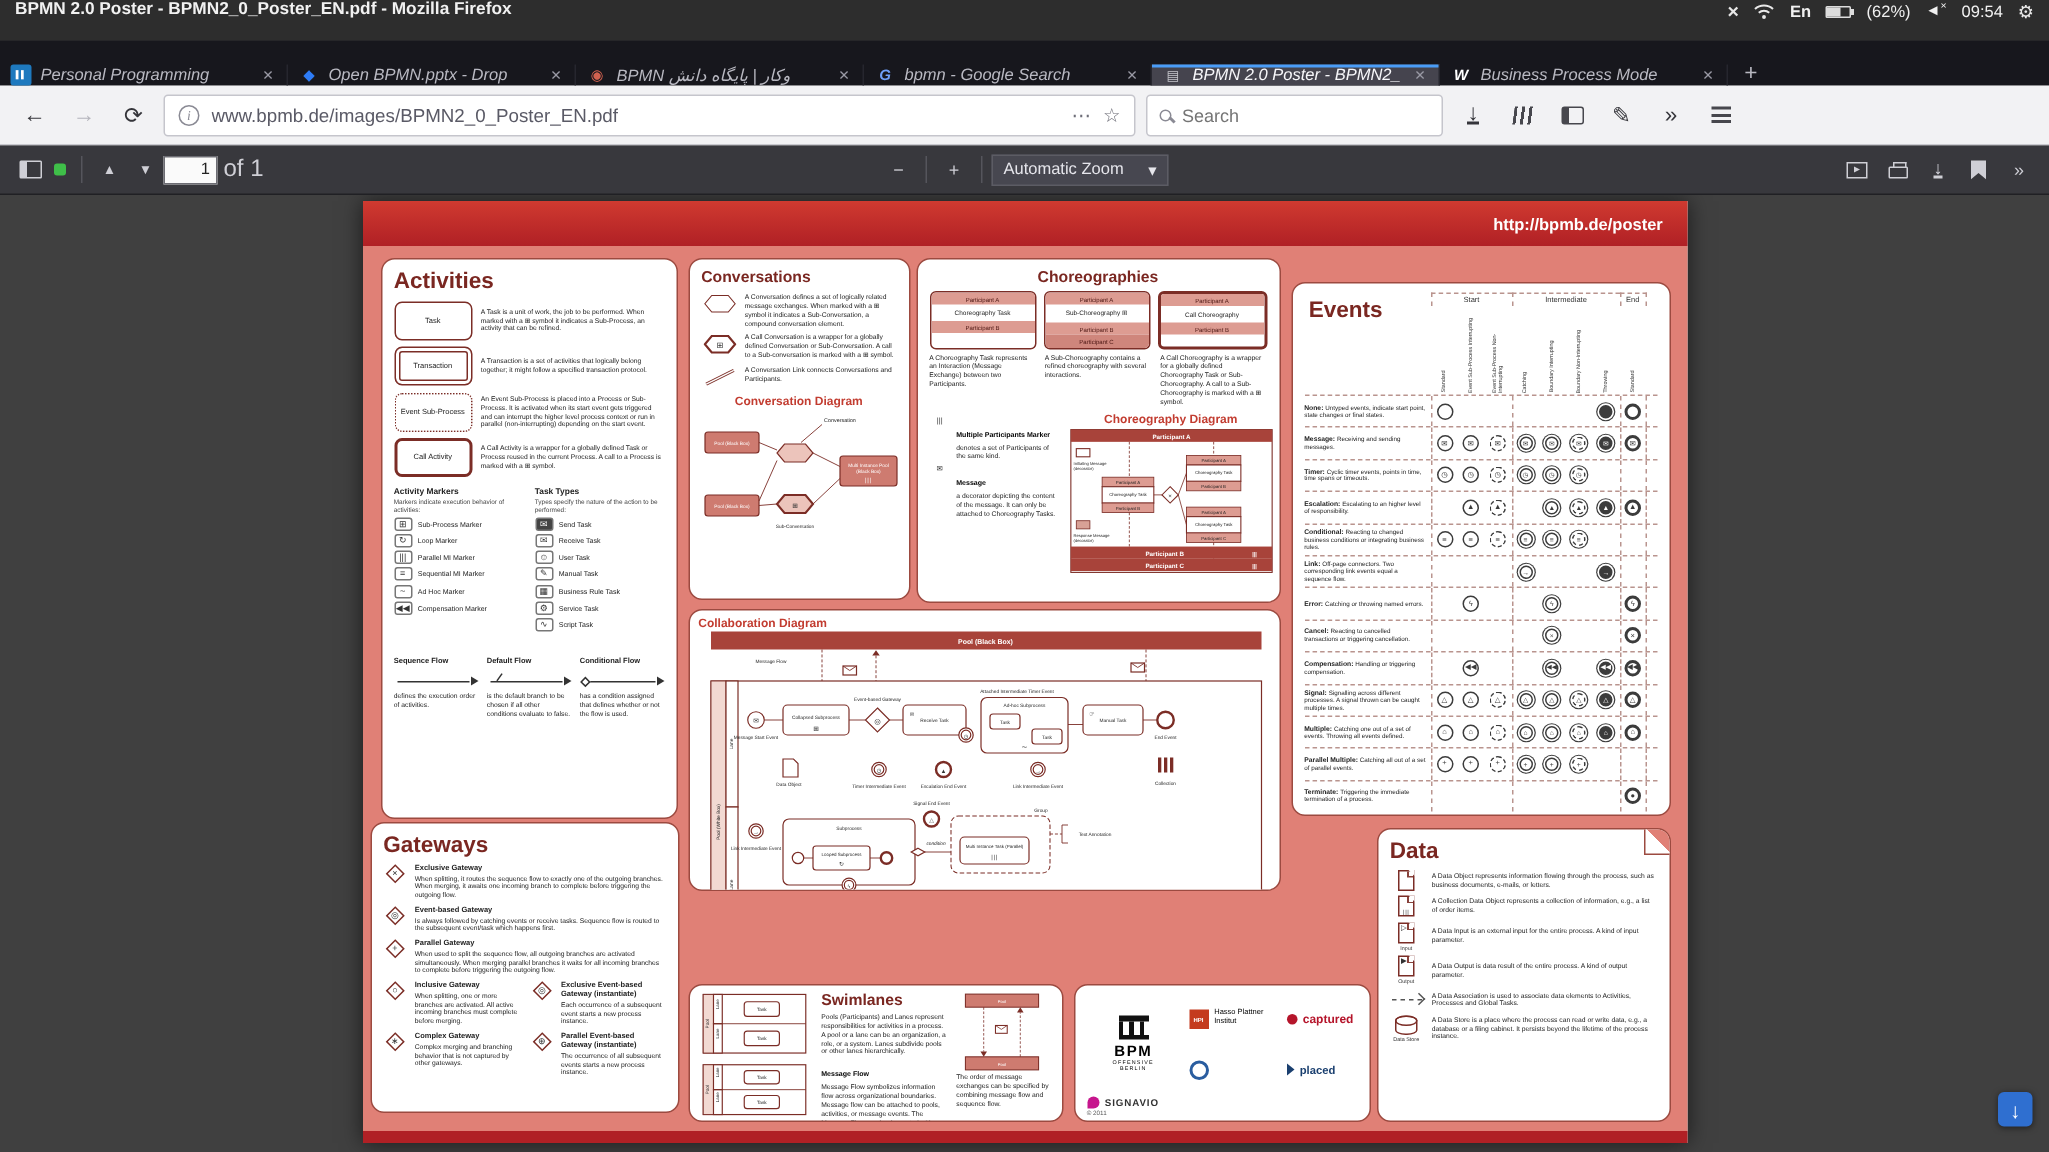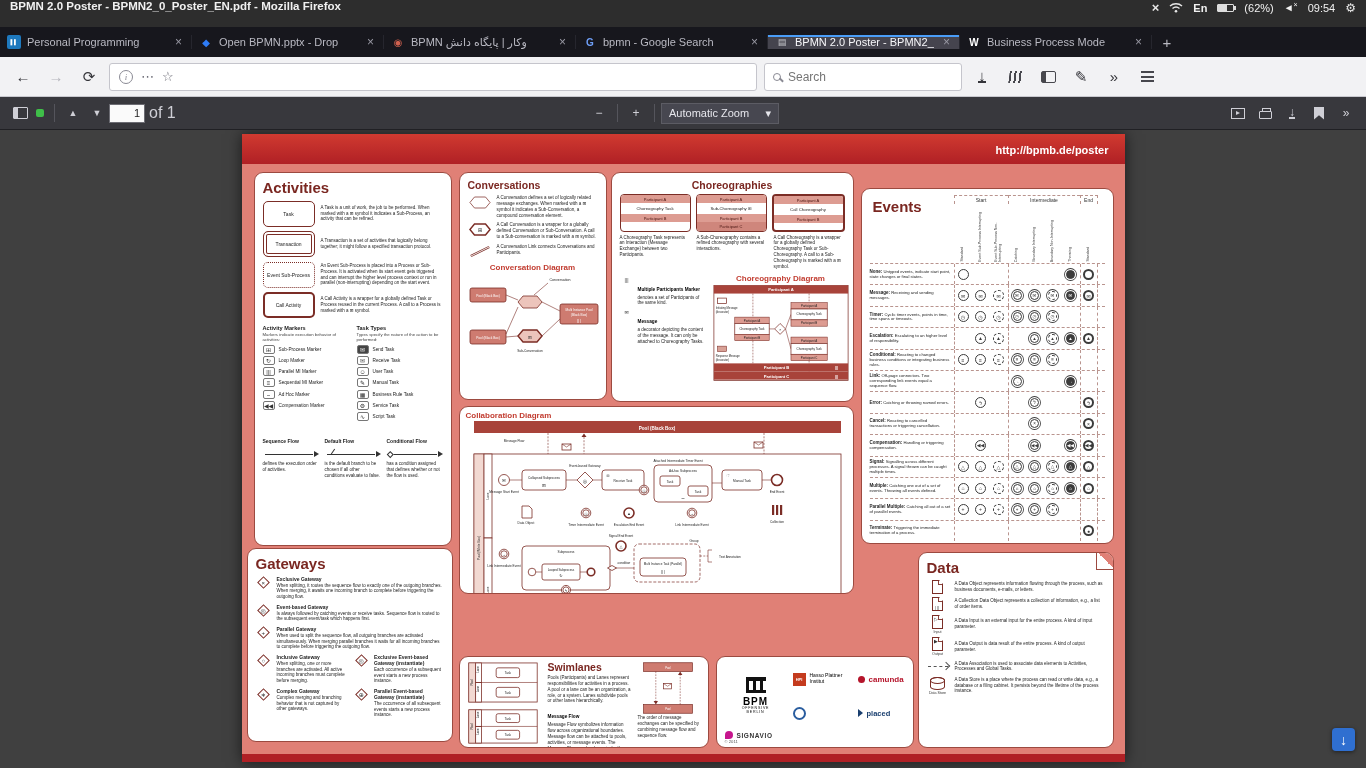--- a/index.html
+++ b/index.html
@@ -7,21 +7,21 @@
 
 .sysbar{height:27px;background:#2d2d2d;display:flex;align-items:flex-start;padding:0 10px;color:#f1f1f1;}
 .systitle{font-size:11.5px;font-weight:bold;}
 .sysright{margin-left:auto;display:flex;align-items:center;gap:10px;font-size:11px;}
 .sysico{color:#e8e8e8;font-size:12px;display:flex;align-items:center;}
 .batt{width:17px;height:8px;border:1px solid #ddd;border-radius:1px;position:relative;display:inline-block;}
 .batt::after{content:"";position:absolute;right:-3px;top:1.5px;width:2px;height:4px;background:#ddd;}
 .batt i{display:block;height:100%;width:60%;background:#ddd;}
 .spk{position:relative;font-size:10px;}
 
-.tabbar{height:30px;background:#17171d;display:flex;align-items:center;}
+.tabbar{height:30px;background:#17171d;display:flex;align-items:flex-end;font-style:italic;}
 .tab{width:192px;display:flex;align-items:center;gap:6px;padding:0 7px;border-right:1px solid #26262e;color:#b9b9c2;font-size:11px;position:relative;cursor:default;}
 .tab.active{background:#45444e;color:#f7f7fa;}
 .tab.active::before{content:"";position:absolute;top:0;left:0;right:0;height:2px;background:#4a9df8;}
 .tlabel{white-space:nowrap;overflow:hidden;flex:1;}
 .tclose{font-size:12px;color:#9a9aa5;padding:0 2px;}
 .fav{width:14px;height:14px;border-radius:2px;display:flex;align-items:center;justify-content:center;font-weight:bold;flex:0 0 14px;font-size:9px;}
 .newtab{width:30px;display:flex;align-items:center;justify-content:center;color:#b9b9c2;font-size:15px;}
 
 .navbar{height:40px;background:#f2f2f4;display:flex;align-items:center;gap:7px;padding:0 10px;border-bottom:1px solid #c9c9cf;}
 .nbtn{width:26px;height:26px;display:flex;align-items:center;justify-content:center;font-size:15px;color:#35353a;border-radius:3px;}
@@ -243,20 +243,21 @@
     </div>
   <div class="newtab">+</div>
 </div>
 
 <div class="navbar">
   <span class="nbtn">←</span>
   <span class="nbtn dis">→</span>
   <span class="nbtn">⟳</span>
   <div class="urlbar">
     <span class="iicon">i</span>
+    <input readonly="" value="www.bpmb.de/images/BPMN2_0_Poster_EN.pdf" style="">
     <span class="urlic">⋯</span>
     <span class="urlic">☆</span>
   </div>
   <div class="searchbar">
     <span class="mag"></span>
     <input placeholder="Search" style="">
   </div>
   <span class="nbtn">
       <span class="dlic">↓</span>
     </span>
@@ -1157,21 +1158,21 @@
               <div>OFFENSIVE</div>
               <div>BERLIN</div>
             </div>
           </div>
           <div class="lg">
             <span class="hpibox">HPI</span>
             <span style="font-size:5px;width:42px;line-height:1.15;">Hasso Plattner Institut</span>
           </div>
           <div class="lg">
             <span style="width:7px;height:7px;background:#b5152b;border-radius:50%;"></span>
-            <b style="font-size:8px;color:#b5152b;">camunda</b>
+            <b style="font-size:8px;color:#b5152b;">captured</b>
           </div>
           <div class="lg">
             <span style="width:13px;height:13px;border:2.5px solid #2a5d9f;border-radius:50%;"></span>
           </div>
           <div class="lg">
             <span style="width:0;height:0;border-left:5px solid #1a3f6f;border-top:4px solid transparent;border-bottom:4px solid transparent;"></span>
             <b style="font-size:7.5px;color:#1a3f6f;">placed</b>
           </div>
           <div class="lg">
             <span style="width:8px;height:8px;background:#c6168d;border-radius:50% 50% 50% 0;"></span>

